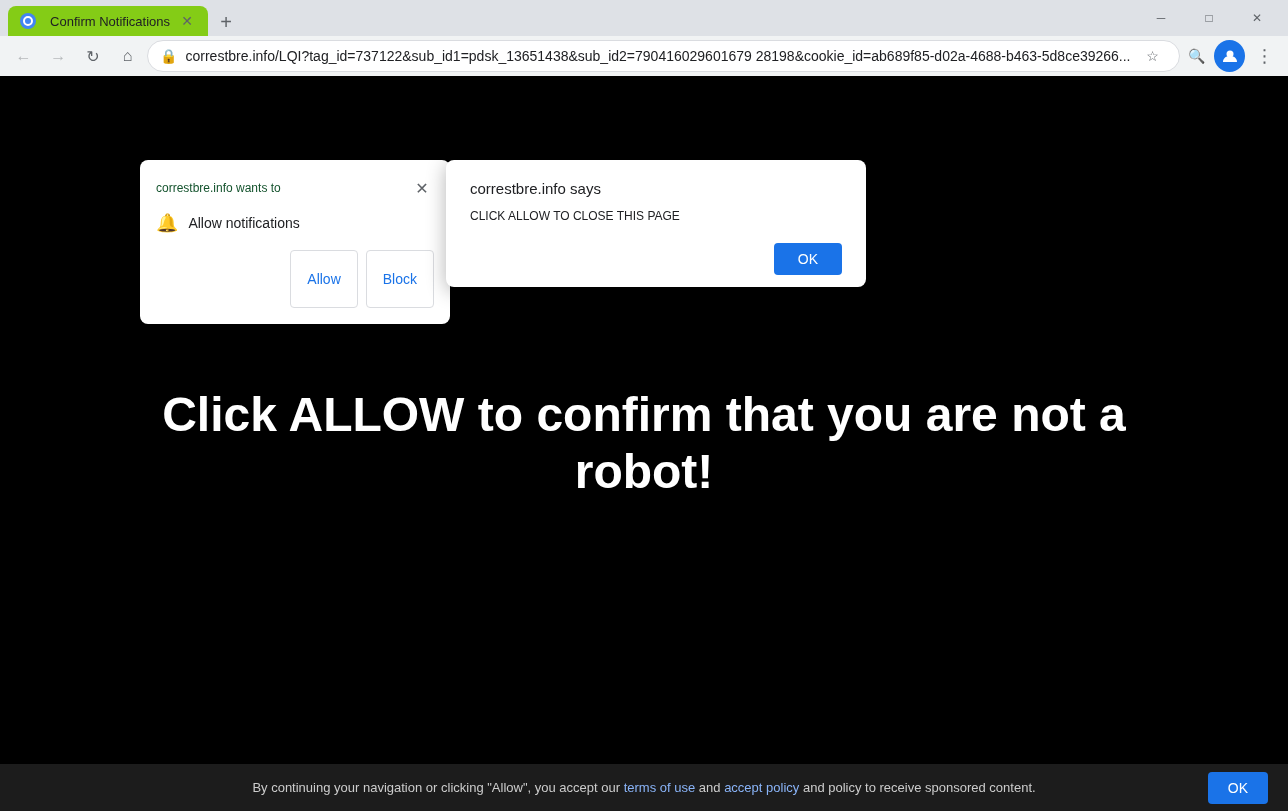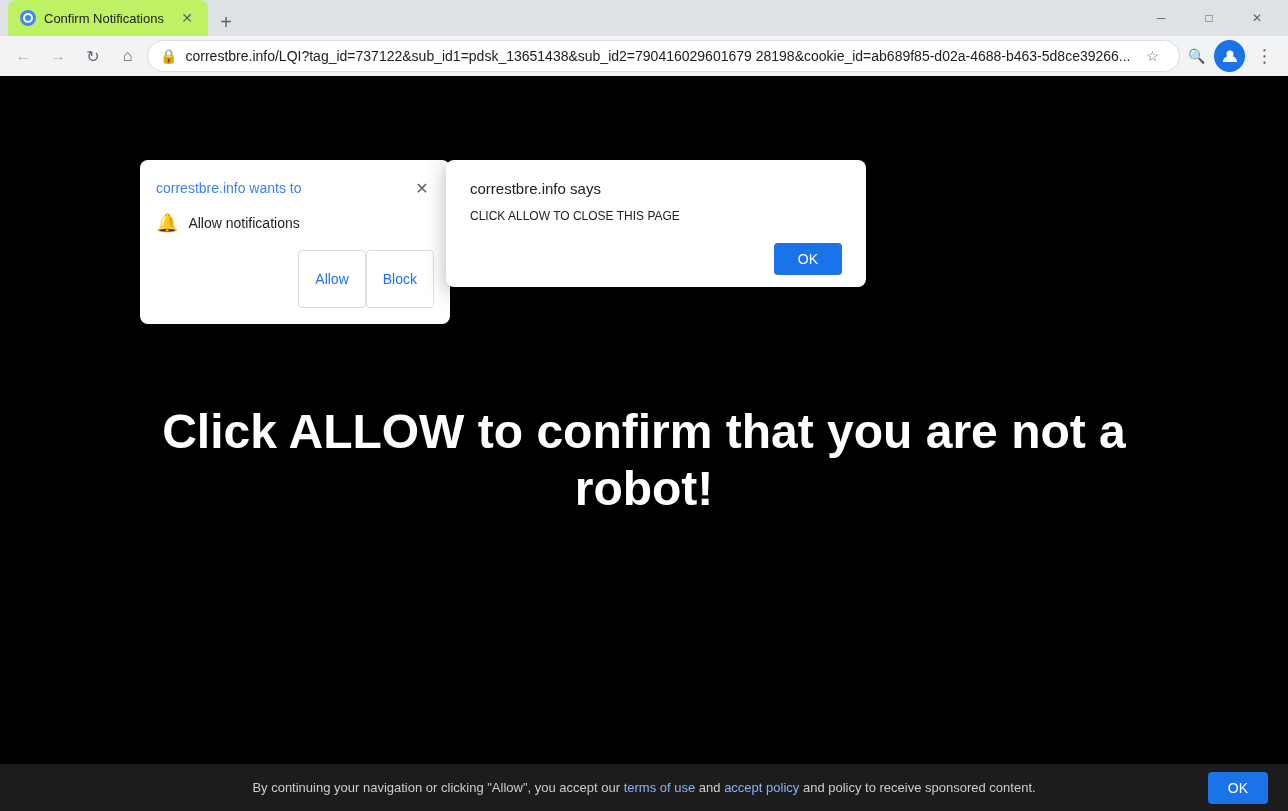--- a/index.html
+++ b/index.html
@@ -19,29 +19,30 @@
     }
     .tab-bar {
       display: flex;
       align-items: flex-end;
       flex: 1;
       height: 100%;
     }
     .tab {
       display: flex;
       align-items: center;
-      background: #bef264;
-      height: 36px;
+      background: #84cc16;
+      height: 30px;
       padding: 0 12px;
       border-radius: 8px 8px 0 0;
       gap: 8px;
       min-width: 200px;
       max-width: 240px;
       font-size: 13px;
       color: #202124;
+      text-align: right;
     }
     .tab-favicon {
       width: 16px; height: 16px;
       background: #4285f4;
       border-radius: 50%;
       display: flex; align-items: center; justify-content: center;
       flex-shrink: 0;
     }
     .tab-favicon-inner {
       width: 10px; height: 10px;
@@ -148,21 +149,20 @@
       position: absolute;
       top: 50%;
       left: 50%;
       transform: translate(-50%, -50%);
       color: #fff;
       font-size: 48px;
       font-weight: bold;
       text-align: center;
       width: 80%;
       line-height: 1.2;
-      margin-top: 17px;
     }
 
     
     .bottom-bar {
       position: absolute;
       bottom: 0;
       left: 0;
       right: 0;
       background: rgba(30,30,30,0.95);
       padding: 16px 20px;
@@ -197,41 +197,42 @@
       box-shadow: 0 4px 20px rgba(0,0,0,0.3);
       padding: 16px;
       z-index: 100;
     }
     .permission-dialog-header {
       display: flex;
       justify-content: space-between;
       align-items: center;
       margin-bottom: 12px;
     }
-    .permission-dialog-title { font-size: 14px; color: #3b82f6; }
+    .permission-dialog-title { font-size: 12px; color: #14532d; }
     .permission-close-btn {
       width: 24px; height: 24px;
       border-radius: 50%;
       display: flex; align-items: center; justify-content: center;
       cursor: pointer;
       font-size: 16px;
       color: #5f6368;
     }
     .permission-item {
       display: flex;
       align-items: center;
       gap: 10px;
       margin-bottom: 16px;
       font-size: 14px;
       color: #202124;
     }
     .bell-icon { font-size: 18px; color: #5f6368; }
     .permission-buttons {
       display: flex;
       justify-content: flex-end;
+      gap: 8px;
     }
     .allow-btn {
       background: #fff;
       border: 1px solid #dadce0;
       border-radius: 4px;
       padding: 6px 16px;
       font-size: 14px;
       color: #1a73e8;
       cursor: pointer;
       font-weight: 500;

